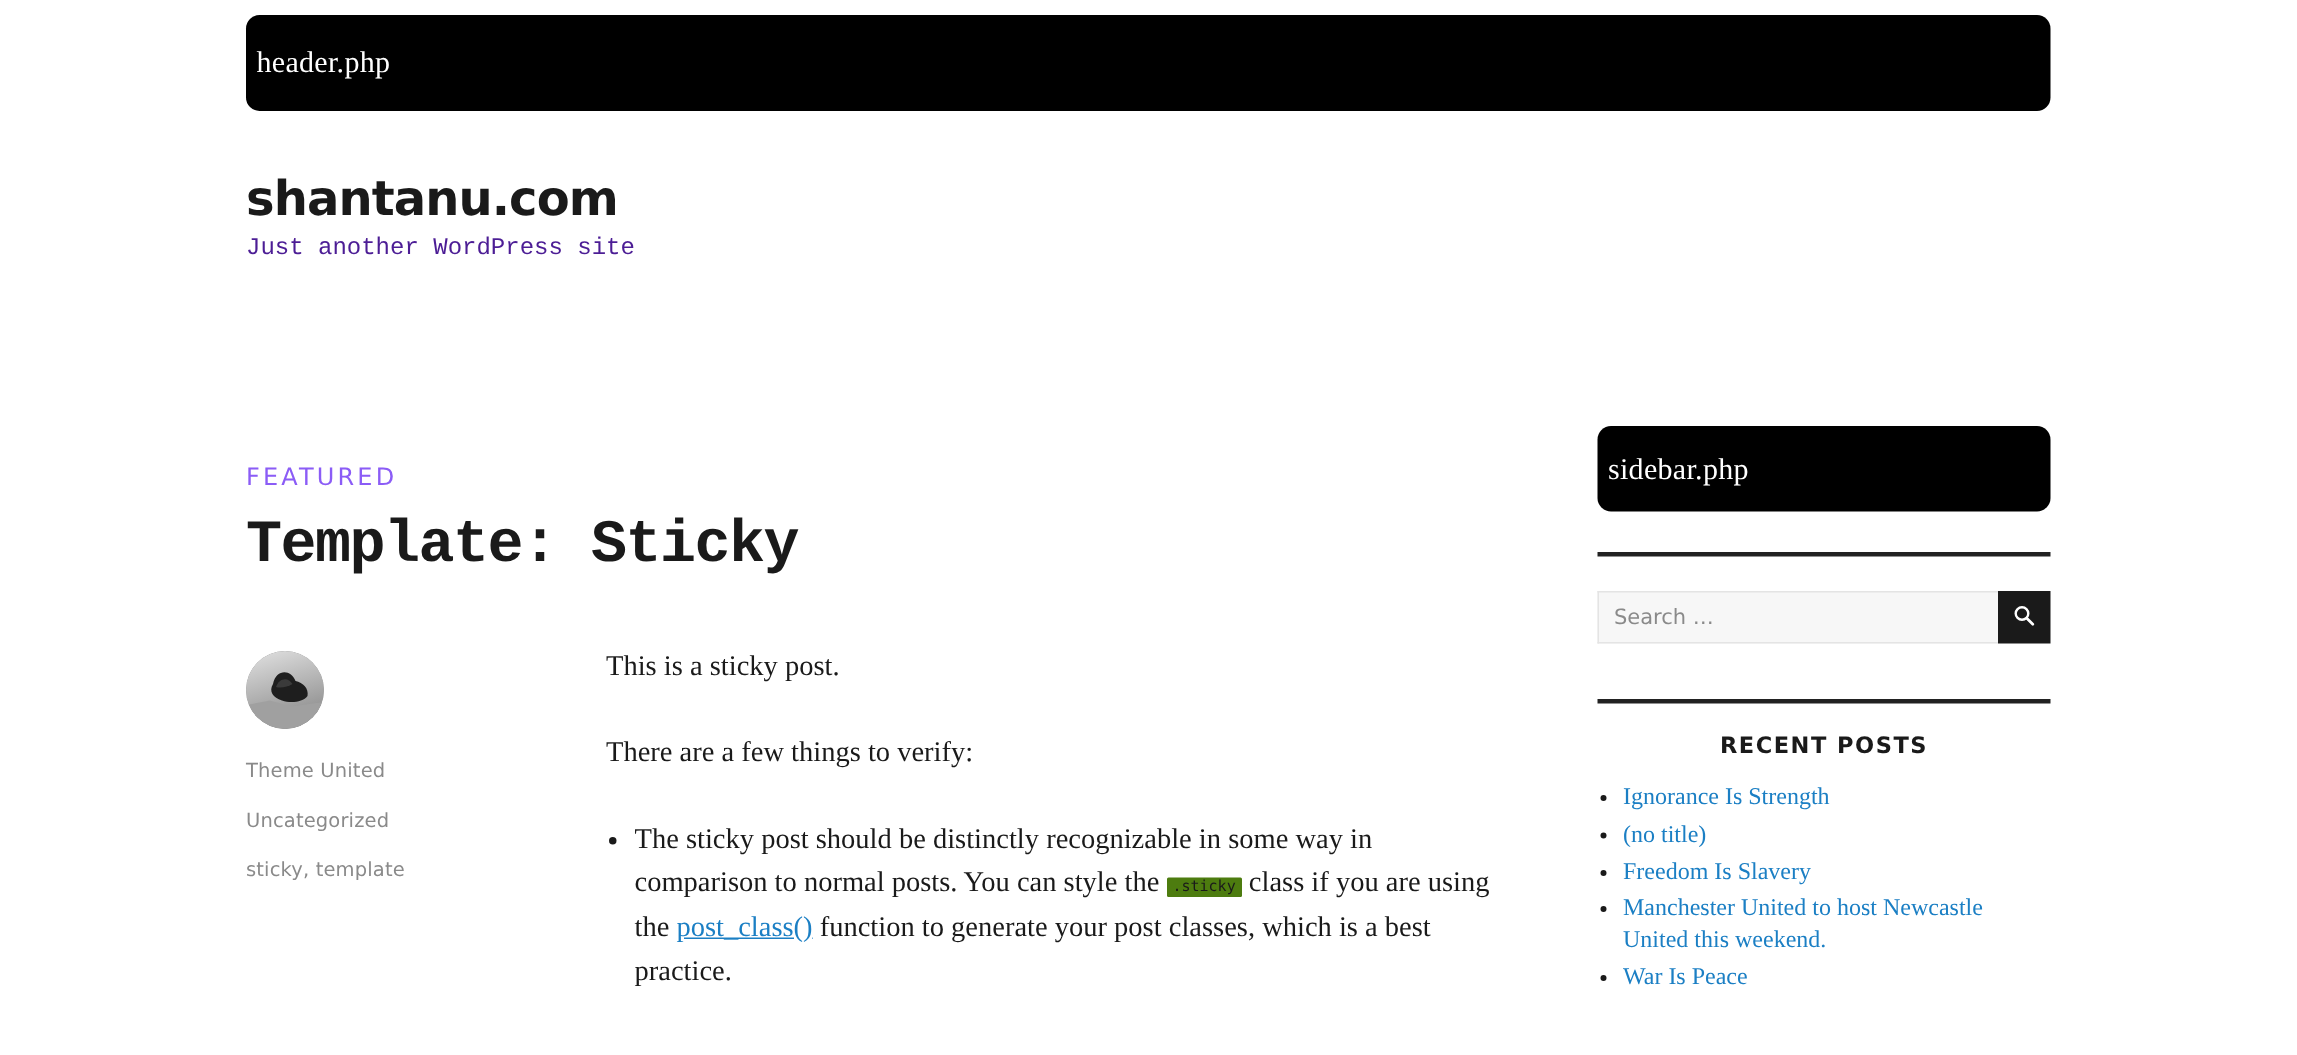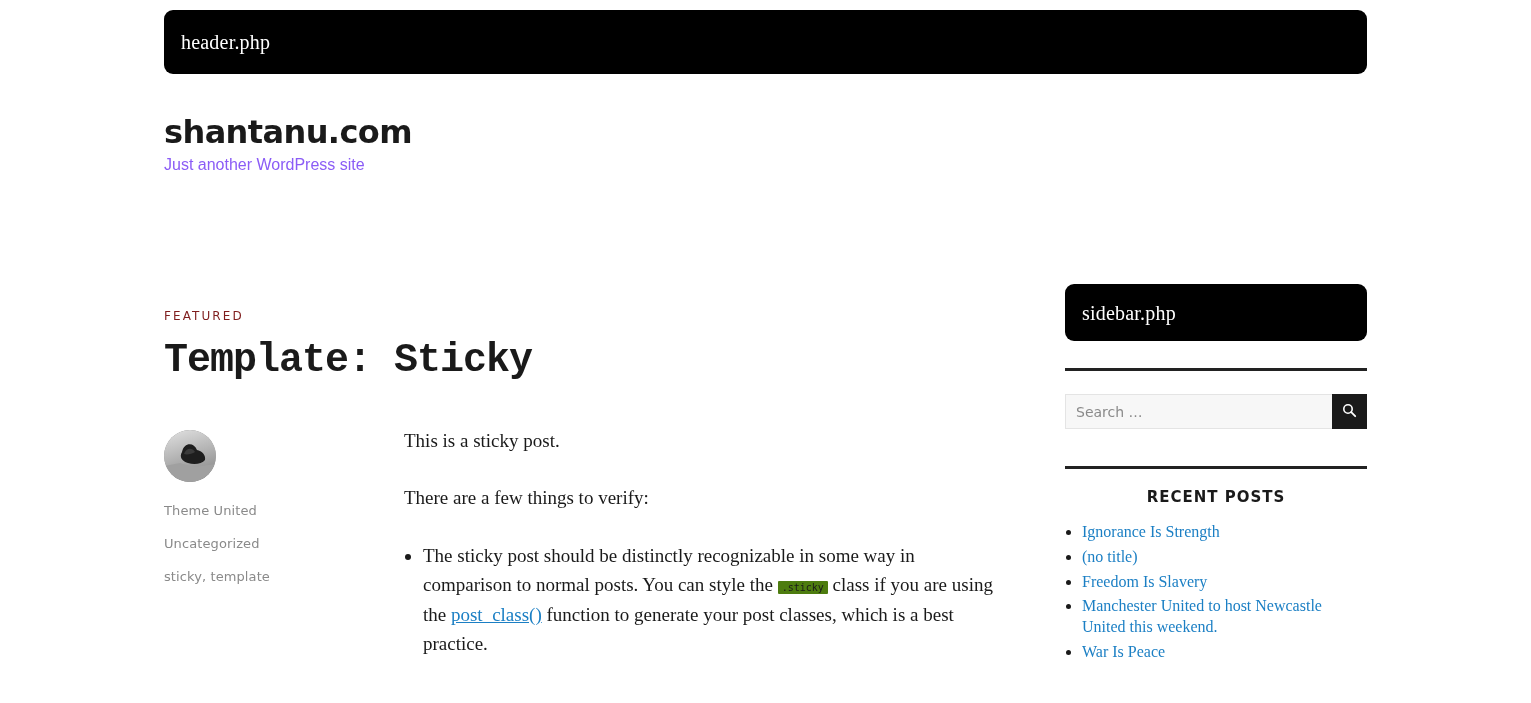--- a/index.html
+++ b/index.html
@@ -26,21 +26,21 @@
   
   .filebox {
     background: #000000;
     border-radius: 9px;
     color: #ffffff;
     font-family: "Liberation Serif", serif;
     font-size: 20px;
     line-height: 1;
     display: flex;
     align-items: center;
-    padding-left: 17px;
+    padding-left: 7px;
     letter-spacing: 0.2px;
   }
 
   
   .header-box {
     position: absolute;
     left: 164px;
     top: 10px;
     width: 1203px;
     height: 64px;
@@ -56,47 +56,47 @@
     margin: 0;
     font-family: "DejaVu Sans", sans-serif;
     font-size: 32px;
     font-weight: bold;
     letter-spacing: -0.6px;
     color: #1a1a1a;
     line-height: 1.2;
   }
   .site-description {
     margin: 4px 0 0 0;
-    font-family: Liberation Sans, sans-serif;
+    font-family: Liberation Mono, monospace;
     font-size: 16px;
-    color: #8b5cf6;
+    color: #4c1d95;
     line-height: 1.3;
   }
 
   
   .content-area {
     position: absolute;
     left: 164px;
     top: 284px;
     width: 840px;
   }
   .content-box {
     width: 840px;
     height: 57px;
   }
 
   .entry-header {
     margin-top: 26px;
   }
   .featured-label {
     font-family: "DejaVu Sans", sans-serif;
-    font-size: 12px;
+    font-size: 16px;
     font-weight: normal;
     letter-spacing: 2.1px;
-    color: #7f1d1d;
+    color: #8b5cf6;
     text-transform: uppercase;
     line-height: 1;
   }
   .entry-title {
     margin: 16px 0 0 0;
     font-family: Liberation Mono, monospace;
     font-size: 40px;
     font-weight: bold;
     letter-spacing: -1px;
     color: #1a1a1a;

